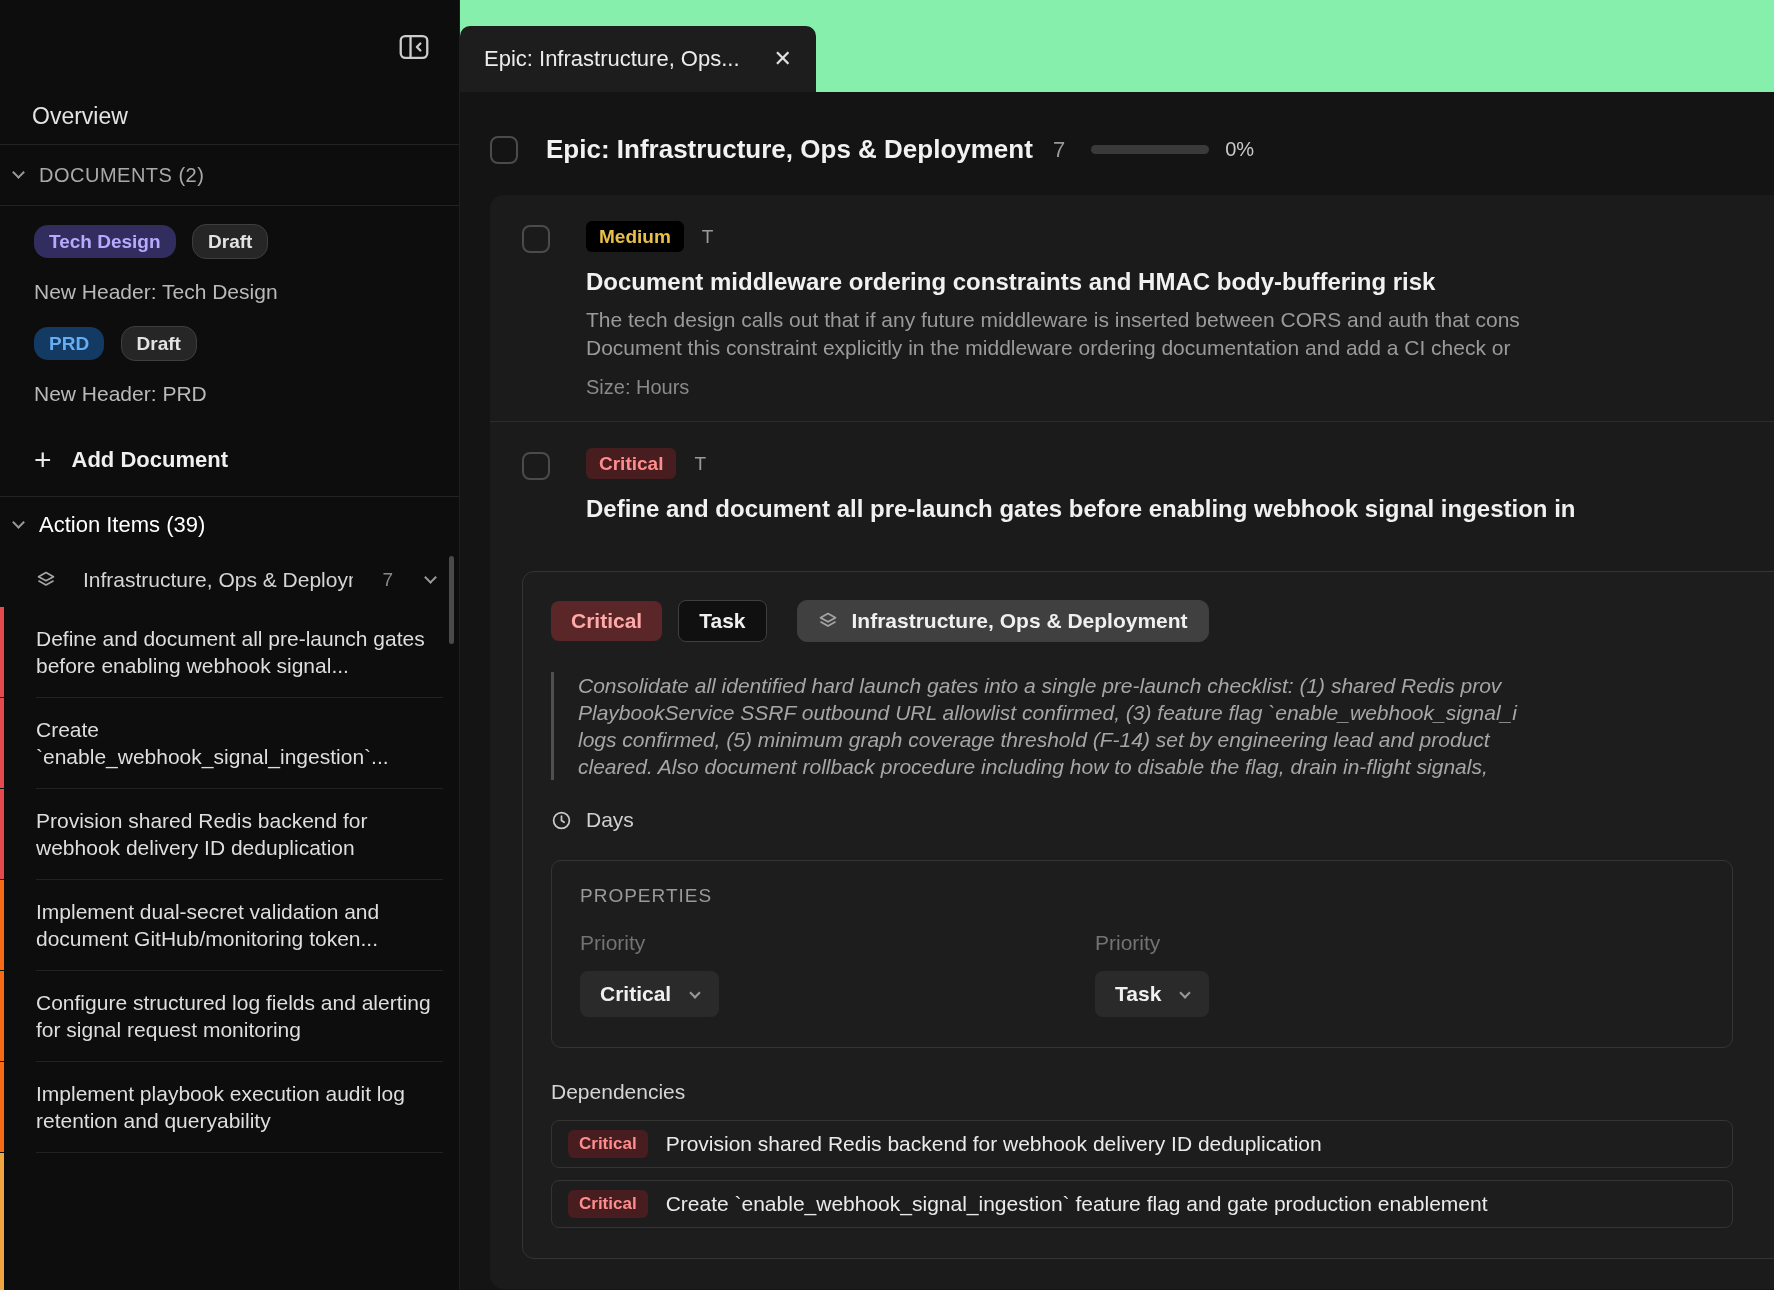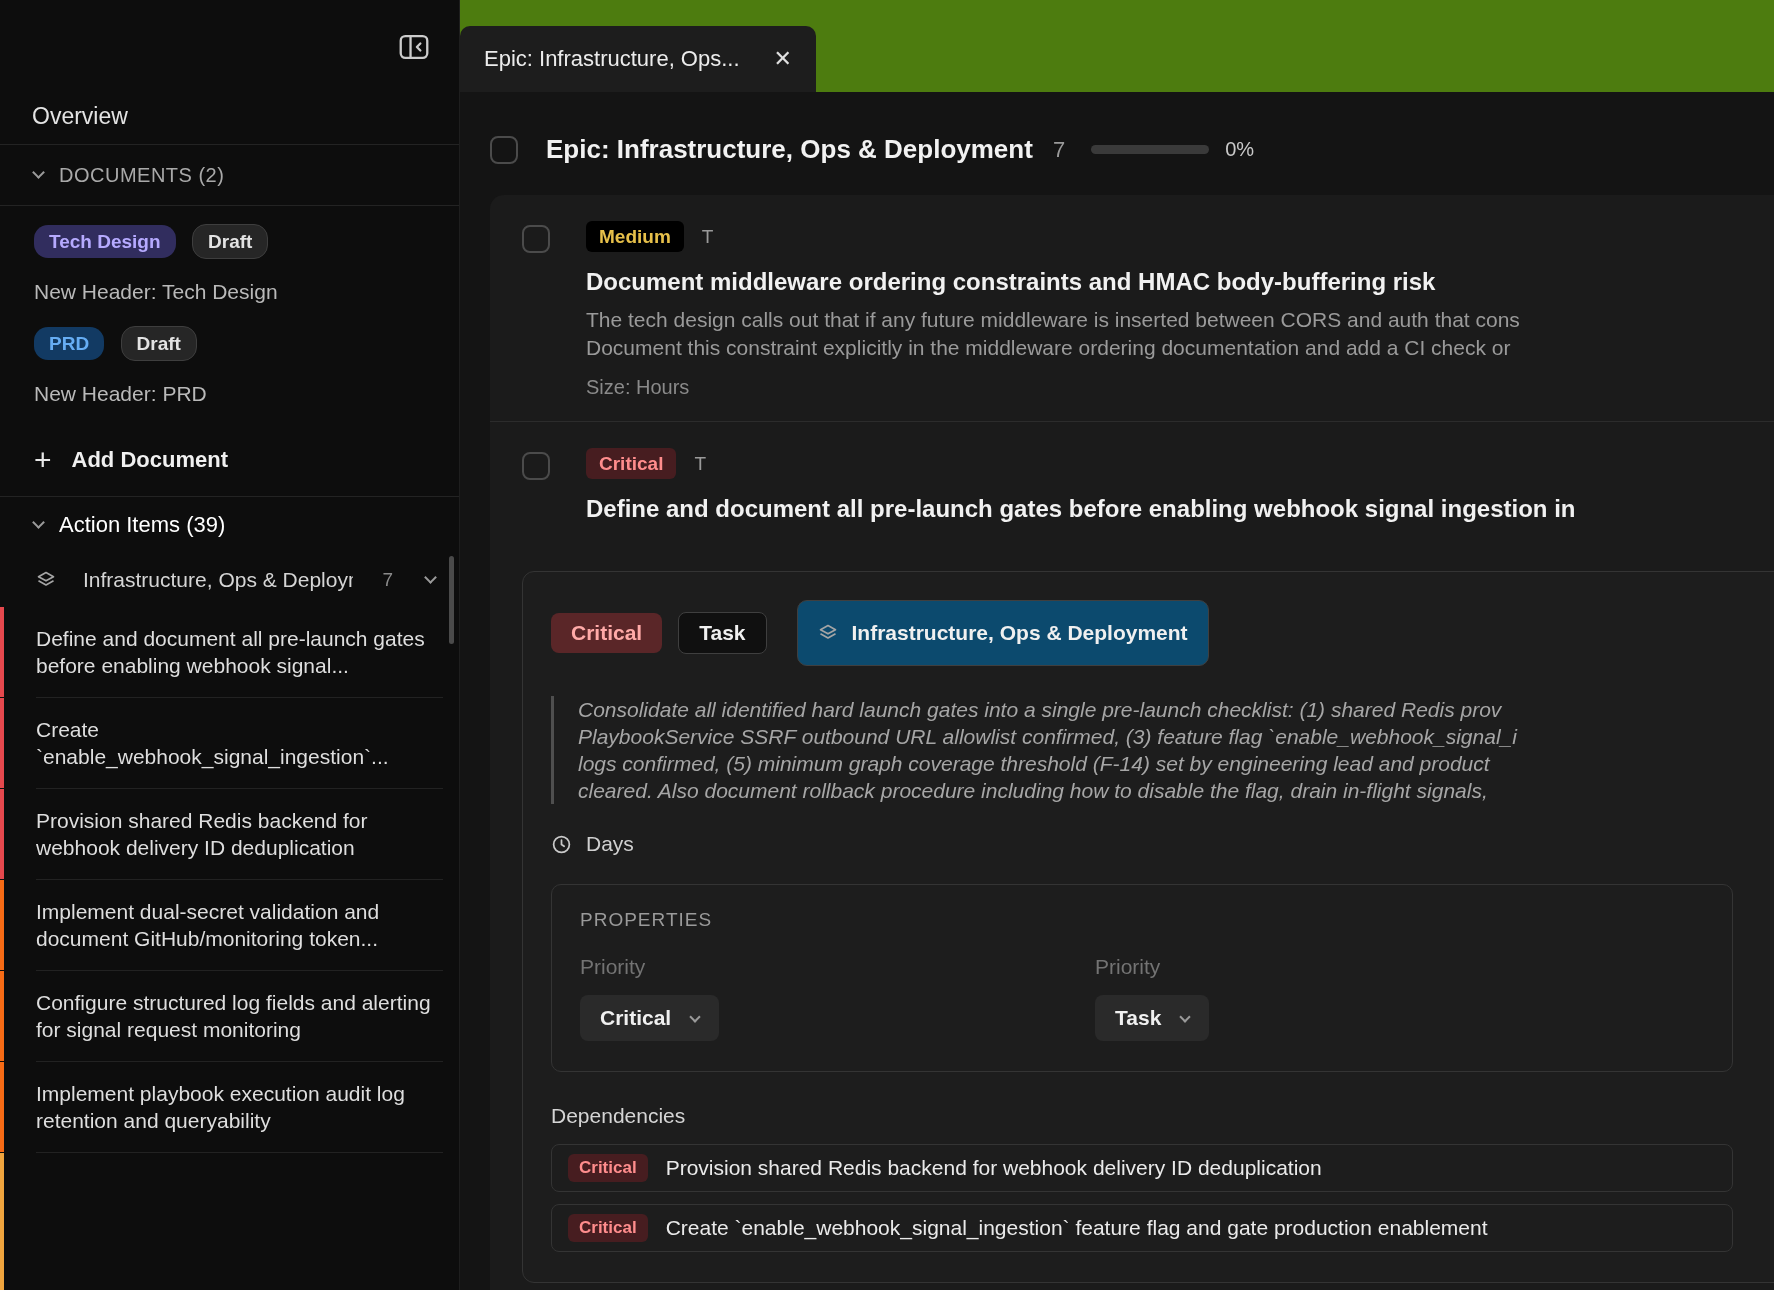--- a/index.html
+++ b/index.html
@@ -7,21 +7,21 @@
   body { font-family: "Liberation Sans", sans-serif; }
   .app { width:1774px; height:1290px; display:flex; overflow:hidden; background:#000; color:#e8e8e8; position:relative; }
 
   
   .sidebar { width:460px; flex:none; background:#0d0d0d; position:relative; border-right:1px solid #1e1e1e; display:flex; flex-direction:column; overflow:hidden; }
   .sb-top { height:88px; position:relative; flex:none; }
   .icon-collapse { position:absolute; right:30px; top:34px; width:30px; height:26px; color:#cccccc; cursor:pointer; }
   .icon-collapse svg { width:100%; height:100%; }
   .sb-overview { height:56px; display:flex; align-items:center; padding-left:32px; font-size:23px; color:#e3e3e3; cursor:pointer; flex:none; }
   .sb-div { height:1px; background:#232323; flex:none; }
-  .sb-sec { height:60px; display:flex; align-items:center; gap:16px; padding-left:34px; color:#a9a9a9; font-size:20px; letter-spacing:.5px; cursor:pointer; flex:none; }
+  .sb-sec { height:60px; display:flex; align-items:center; gap:16px; padding-left:14px; color:#a9a9a9; font-size:20px; letter-spacing:.5px; cursor:pointer; flex:none; }
   .sb-sec.ai { height:56px; font-size:22px; color:#ffffff; letter-spacing:0; }
   .chev { width:9px; height:9px; border-left:2px solid #9a9a9a; border-bottom:2px solid #9a9a9a; transform:rotate(-45deg); display:inline-block; margin-top:-5px; flex:none; }
   .sb-docs { padding:18px 30px 14px 34px; flex:none; }
   .pill { display:inline-flex; align-items:center; border-radius:14px; padding:5px 15px; font-size:19px; font-weight:700; line-height:23px; }
   .pill.draft { background:#262626; border:1px solid #3e3e3e; color:#e3e3e3; margin-left:12px; }
   .doc-title { font-size:21px; color:#b9b9b9; margin-top:21px; }
   .doc-item { cursor:pointer; }
   .doc-item + .doc-item { margin-top:22px; }
   .add-doc { margin-top:32px; height:44px; display:flex; align-items:center; gap:20px; cursor:pointer; }
   .add-doc .plus { font-size:30px; font-weight:400; color:#e8e8e8; line-height:30px; }
@@ -33,21 +33,21 @@
   .sb-group-count { font-size:19px; color:#8a8a8a; margin-left:2px; }
   .sb-group .chev { margin-left:6px; }
   .sb-item { position:relative; padding:18px 28px 18px 36px; font-size:21px; line-height:27px; color:#dedede; cursor:pointer; flex:none; }
   .sb-item .bar { position:absolute; left:0; top:0; bottom:0; width:4px; }
   .sb-item-div { height:1px; background:#222; margin:0 16px 0 36px; flex:none; }
   .sb-item.stub { height:200px; }
   .sb-scroll { position:absolute; right:5px; top:556px; width:5px; height:88px; background:#4a4a4a; border-radius:3px; cursor:grab; }
 
   
   .main { flex:1; display:flex; flex-direction:column; min-width:0; background:#141414; }
-  .tabbar { height:92px; background:#4d7c0f; display:flex; align-items:flex-end; flex:none; }
+  .tabbar { height:92px; background:#86efac; display:flex; align-items:flex-end; flex:none; }
   .tab { width:356px; height:66px; background:#1d1d1d; border-radius:10px 10px 0 0; display:flex; align-items:center; padding:0 24px; gap:18px; cursor:pointer; }
   .tab-title { font-size:22px; color:#ececec; white-space:nowrap; overflow:hidden; flex:1; }
   .tab-close { font-size:22px; color:#e0e0e0; cursor:pointer; flex:none; }
   .content { flex:1; overflow:hidden; min-width:0; }
 
   .epic-header { display:flex; align-items:center; padding:42px 0 30px 30px; }
   .cbx { width:28px; height:28px; border:2px solid #4b4b4b; border-radius:8px; flex:none; cursor:pointer; background:transparent; }
   .epic-title { font-size:26px; font-weight:700; color:#f2f2f2; margin-left:28px; white-space:nowrap; }
   .epic-count { font-size:22px; color:#9a9a9a; margin-left:20px; }
   .progress { width:118px; height:9px; border-radius:5px; background:#3a3a3a; margin-left:26px; overflow:hidden; flex:none; }
@@ -66,21 +66,21 @@
   .trow-title { margin-top:16px; font-size:24px; font-weight:600; color:#f1f1f1; white-space:nowrap; overflow:hidden; }
   .trow-desc { margin-top:10px; font-size:21px; line-height:28px; color:#9a9a9a; }
   .trow-desc div { white-space:nowrap; overflow:hidden; }
   .trow-size { margin-top:14px; font-size:20px; color:#8a8a8a; }
   .card-div { height:1px; background:#2c2c2c; }
 
   .panel { margin:26px 0 30px 32px; background:#1d1d1d; border:1px solid #343434; border-radius:12px; padding:28px 0 30px 28px; }
   .pbadge-row { display:flex; align-items:center; gap:16px; }
   .pbadge-critical { background:#5a2628; color:#ffaaa8; border-radius:8px; padding:8px 20px; font-size:21px; font-weight:700; }
   .pbadge-task { background:#101010; border:1px solid #3f3f3f; border-radius:8px; padding:8px 20px; font-size:21px; font-weight:700; color:#f0f0f0; }
-  .pbadge-epic { border:1px solid #3f3f3f; border-radius:10px; padding:20px 20px; display:flex; align-items:center; gap:14px; font-size:21px; font-weight:700; color:#f0f0f0; margin-left:14px; cursor:pointer; background:#0c4a6e; }
+  .pbadge-epic { border:1px solid #3f3f3f; border-radius:10px; padding:8px 20px; display:flex; align-items:center; gap:14px; font-size:21px; font-weight:700; color:#f0f0f0; margin-left:14px; cursor:pointer; background:#404040; }
   .quote { margin-top:30px; border-left:3px solid #4f4f4f; padding-left:24px; font-style:italic; color:#a6a6a6; font-size:21px; line-height:27px; }
   .quote div { white-space:nowrap; overflow:hidden; }
   .days { margin-top:28px; display:flex; align-items:center; gap:14px; color:#d0d0d0; font-size:21px; }
   .icon-clock { width:21px; height:21px; color:#c9c9c9; flex:none; }
   .icon-clock svg { width:100%; height:100%; }
   .props { margin-top:28px; margin-right:80px; border:1px solid #343434; border-radius:10px; padding:24px 28px 30px; }
   .props-header { font-size:19px; color:#9a9a9a; letter-spacing:1px; }
   .props-row { display:flex; margin-top:24px; }
   .props-col { width:515px; flex:none; }
   .prop-label { font-size:21px; color:#737373; }

